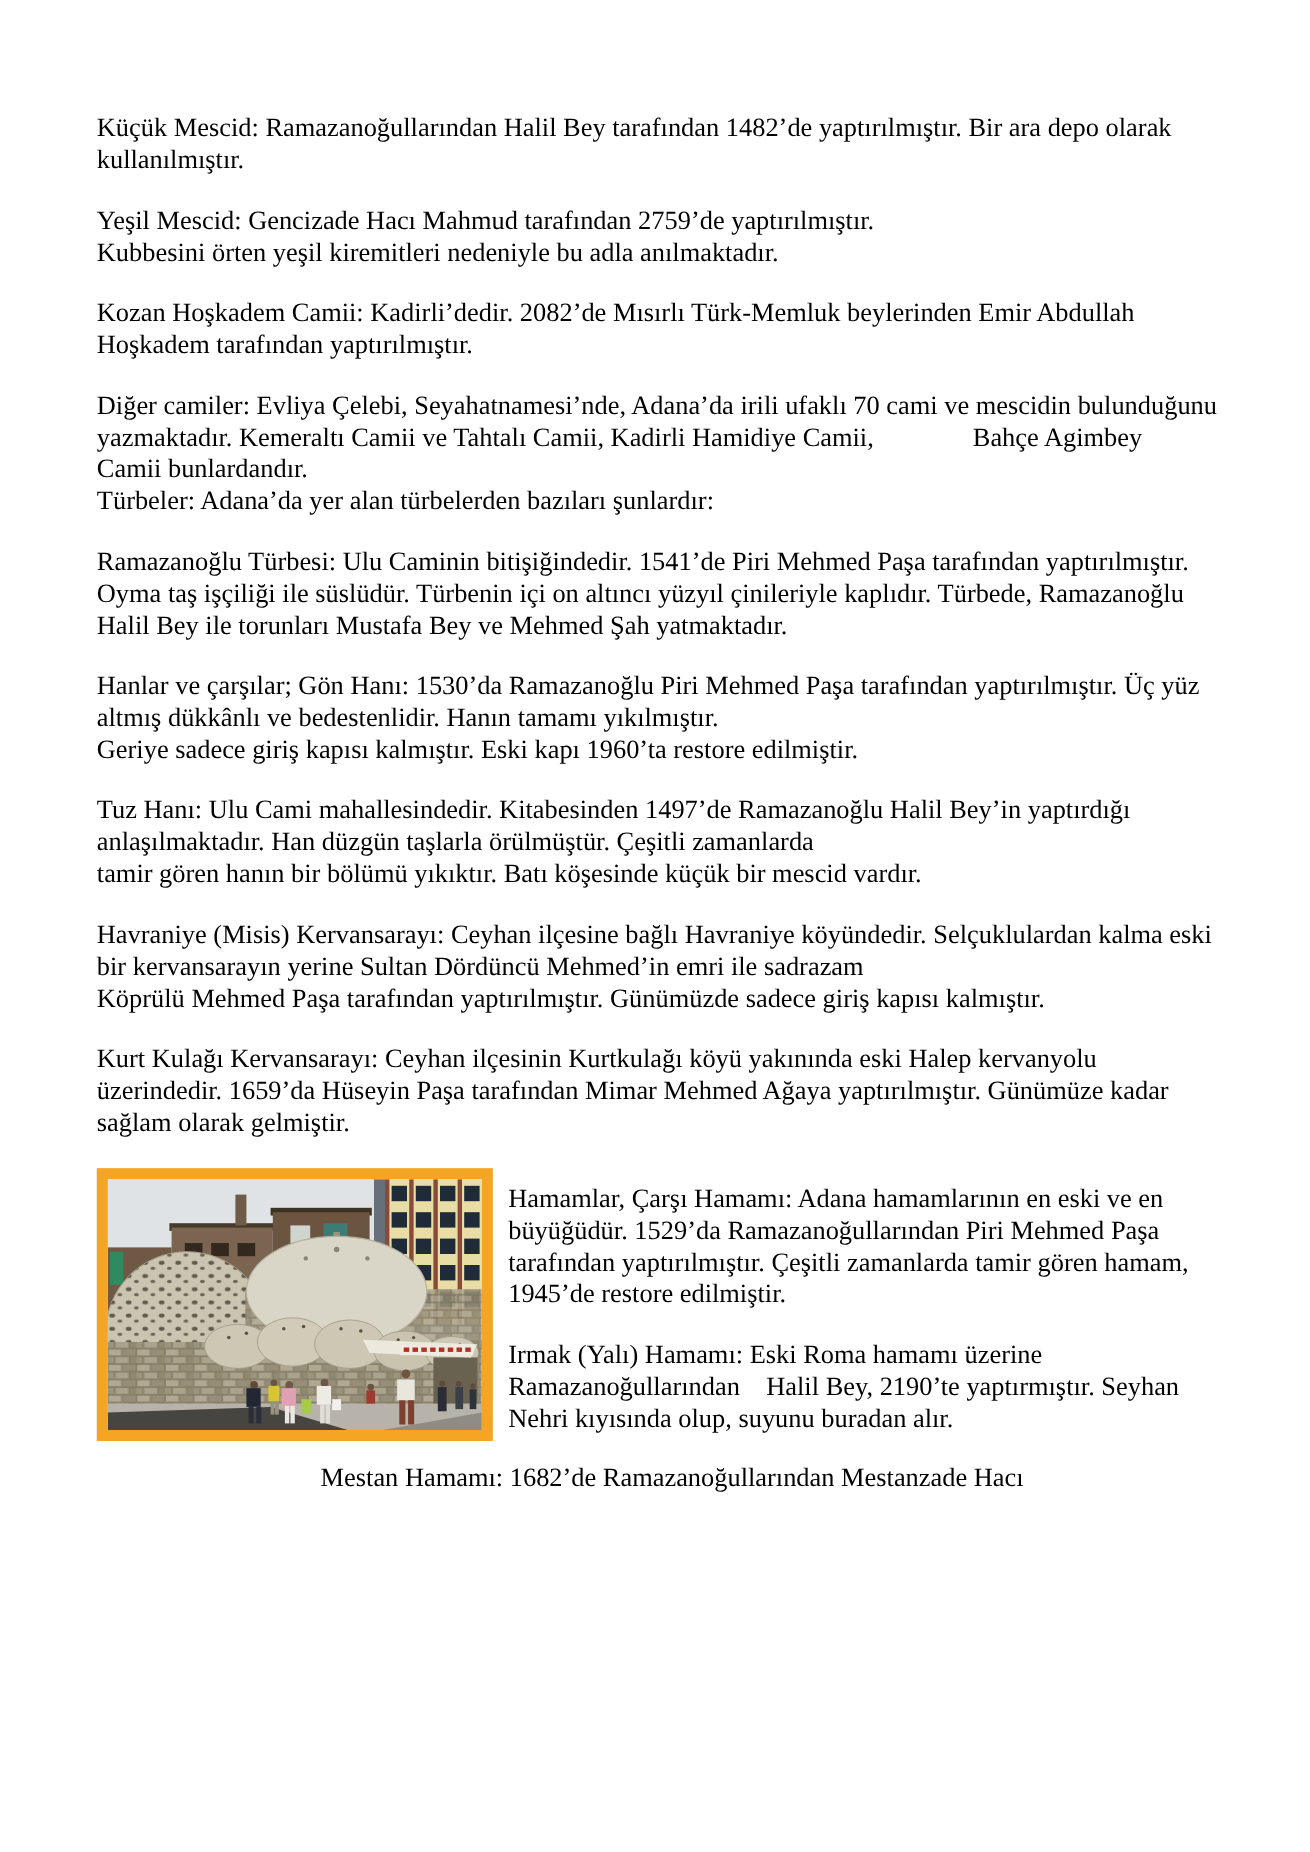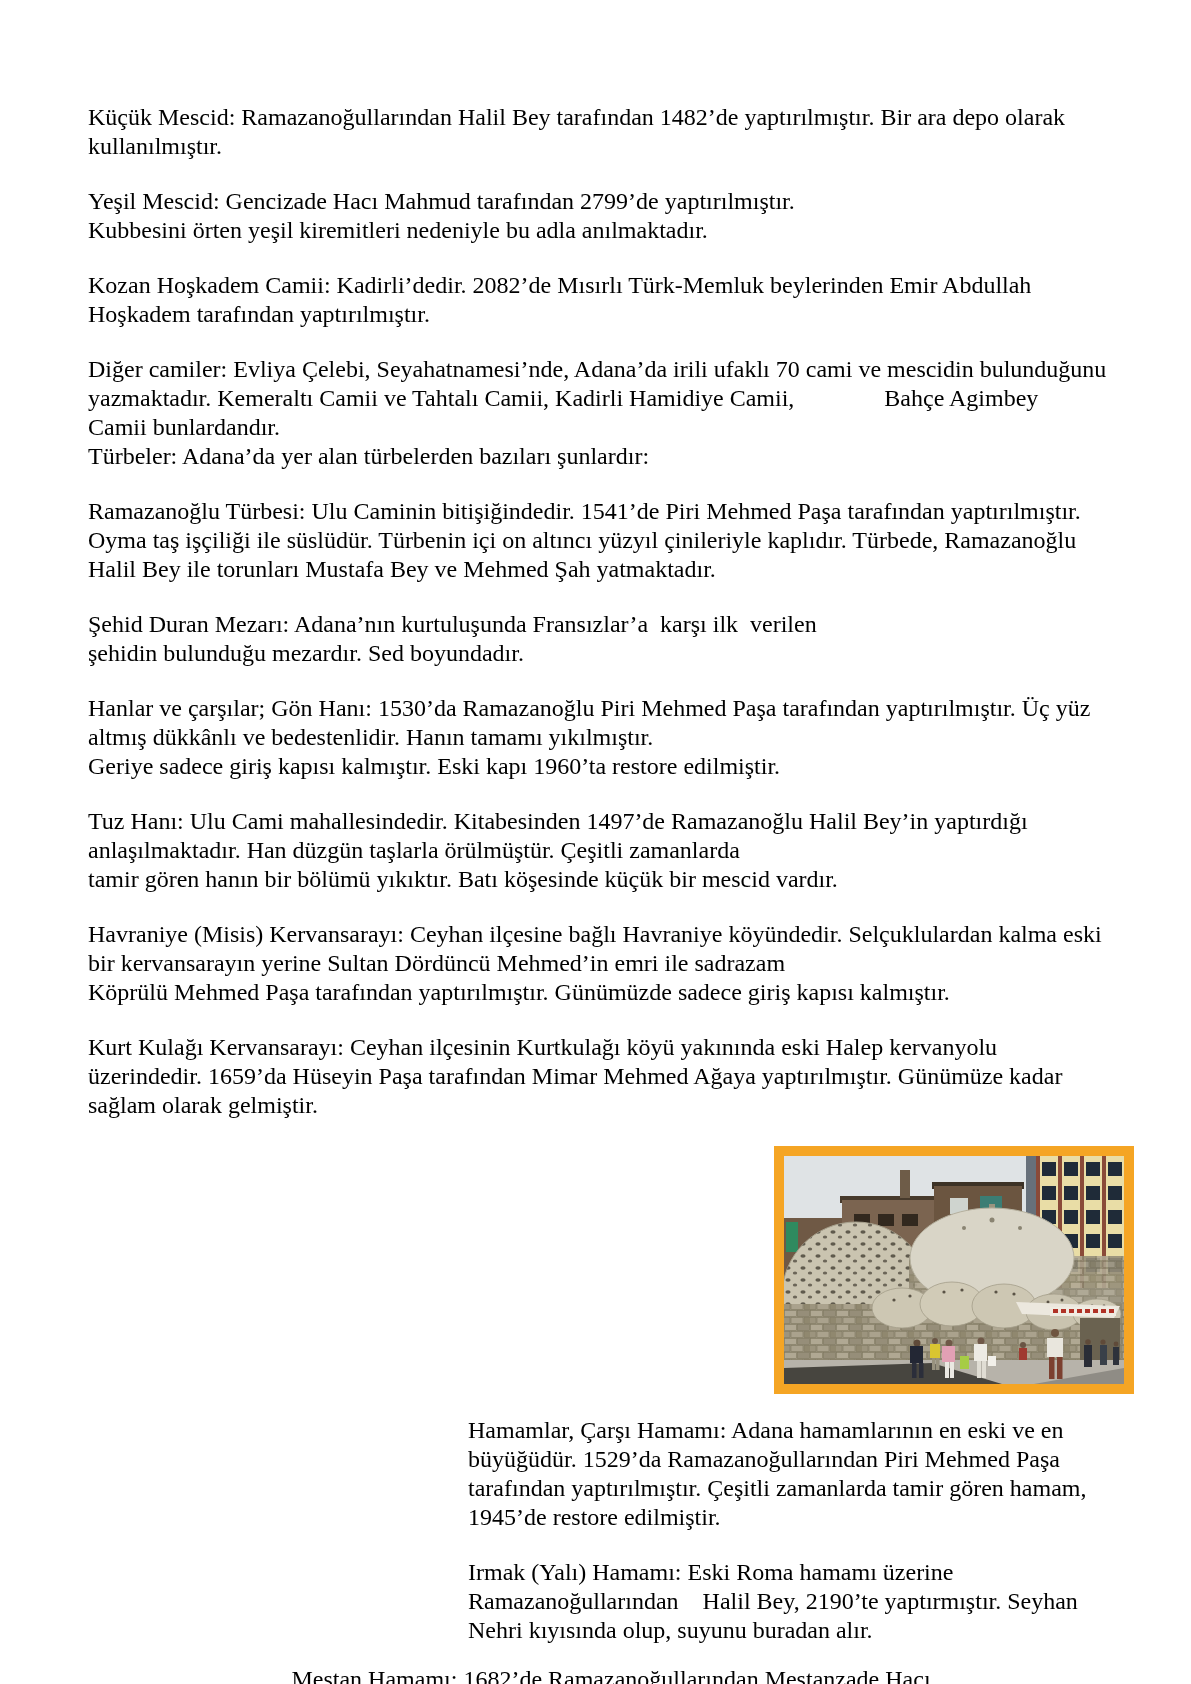--- a/index.html
+++ b/index.html
@@ -21,22 +21,21 @@
     width: 1046px;
   }
   .para {
     white-space: pre-wrap;
     margin: 0 0 26px 0;
   }
   .photo-row {
     display: flex;
     gap: 14px;
     margin: 0 0 20px 0;
-    align-items: flex-end;
-    flex-direction: column;
+    align-items: center;
   }
   .photo-frame {
     flex: 0 0 auto;
     width: 340px;
     height: 228px;
     border: 10px solid #f5a524;
     background: #dfe3e5;
   }
   .photo-frame svg { display: block; }
   .photo-side { padding-top: 8px; width: 666px; }
@@ -45,33 +44,31 @@
   .closing { margin: 0; text-align: center; }
 </style>
 </head>
 <body>
 
 <div class="page">
   <div class="content">
 
     <div class="para">Küçük Mescid: Ramazanoğullarından Halil Bey tarafından 1482’de yaptırılmıştır. Bir ara depo olarak
 kullanılmıştır.</div>
-    <div class="para">Yeşil Mescid: Gencizade Hacı Mahmud tarafından 2799’de yaptırılmıştır.
+    <div class="para">Yeşil Mescid: Gencizade Hacı Mahmud tarafından 2759’de yaptırılmıştır.
 Kubbesini örten yeşil kiremitleri nedeniyle bu adla anılmaktadır.</div>
     <div class="para">Kozan Hoşkadem Camii: Kadirli’dedir. 2082’de Mısırlı Türk-Memluk beylerinden Emir Abdullah
 Hoşkadem tarafından yaptırılmıştır.</div>
     <div class="para">Diğer camiler: Evliya Çelebi, Seyahatnamesi’nde, Adana’da irili ufaklı 70 cami ve mescidin bulunduğunu
 yazmaktadır. Kemeraltı Camii ve Tahtalı Camii, Kadirli Hamidiye Camii,               Bahçe Agimbey
 Camii bunlardandır.
 Türbeler: Adana’da yer alan türbelerden bazıları şunlardır:</div>
     <div class="para">Ramazanoğlu Türbesi: Ulu Caminin bitişiğindedir. 1541’de Piri Mehmed Paşa tarafından yaptırılmıştır.
 Oyma taş işçiliği ile süslüdür. Türbenin içi on altıncı yüzyıl çinileriyle kaplıdır. Türbede, Ramazanoğlu
 Halil Bey ile torunları Mustafa Bey ve Mehmed Şah yatmaktadır.</div>
-    <div class="para">Şehid Duran Mezarı: Adana’nın kurtuluşunda Fransızlar’a  karşı ilk  verilen
-şehidin bulunduğu mezardır. Sed boyundadır.</div>
     <div class="para">Hanlar ve çarşılar; Gön Hanı: 1530’da Ramazanoğlu Piri Mehmed Paşa tarafından yaptırılmıştır. Üç yüz
 altmış dükkânlı ve bedestenlidir. Hanın tamamı yıkılmıştır.
 Geriye sadece giriş kapısı kalmıştır. Eski kapı 1960’ta restore edilmiştir.</div>
     <div class="para">Tuz Hanı: Ulu Cami mahallesindedir. Kitabesinden 1497’de Ramazanoğlu Halil Bey’in yaptırdığı
 anlaşılmaktadır. Han düzgün taşlarla örülmüştür. Çeşitli zamanlarda
 tamir gören hanın bir bölümü yıkıktır. Batı köşesinde küçük bir mescid vardır.</div>
     <div class="para">Havraniye (Misis) Kervansarayı: Ceyhan ilçesine bağlı Havraniye köyündedir. Selçuklulardan kalma eski
 bir kervansarayın yerine Sultan Dördüncü Mehmed’in emri ile sadrazam
 Köprülü Mehmed Paşa tarafından yaptırılmıştır. Günümüzde sadece giriş kapısı kalmıştır.</div>
     <div class="para">Kurt Kulağı Kervansarayı: Ceyhan ilçesinin Kurtkulağı köyü yakınında eski Halep kervanyolu

